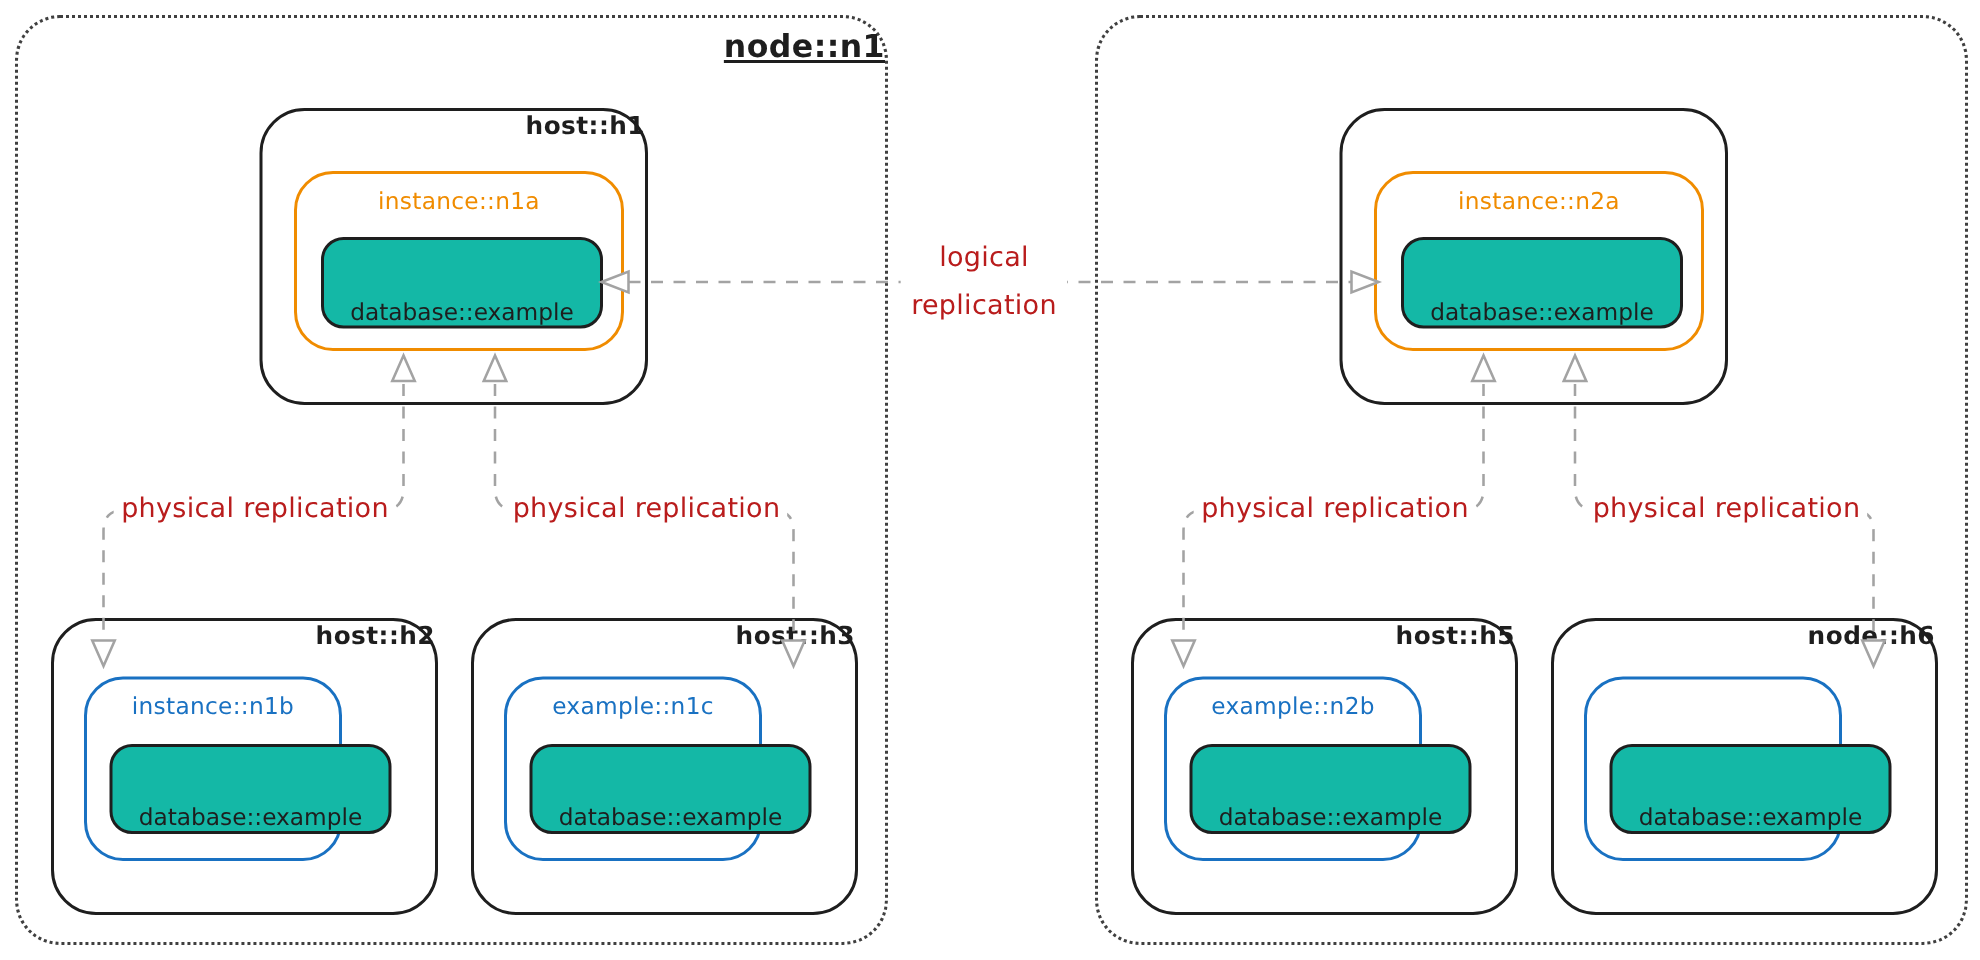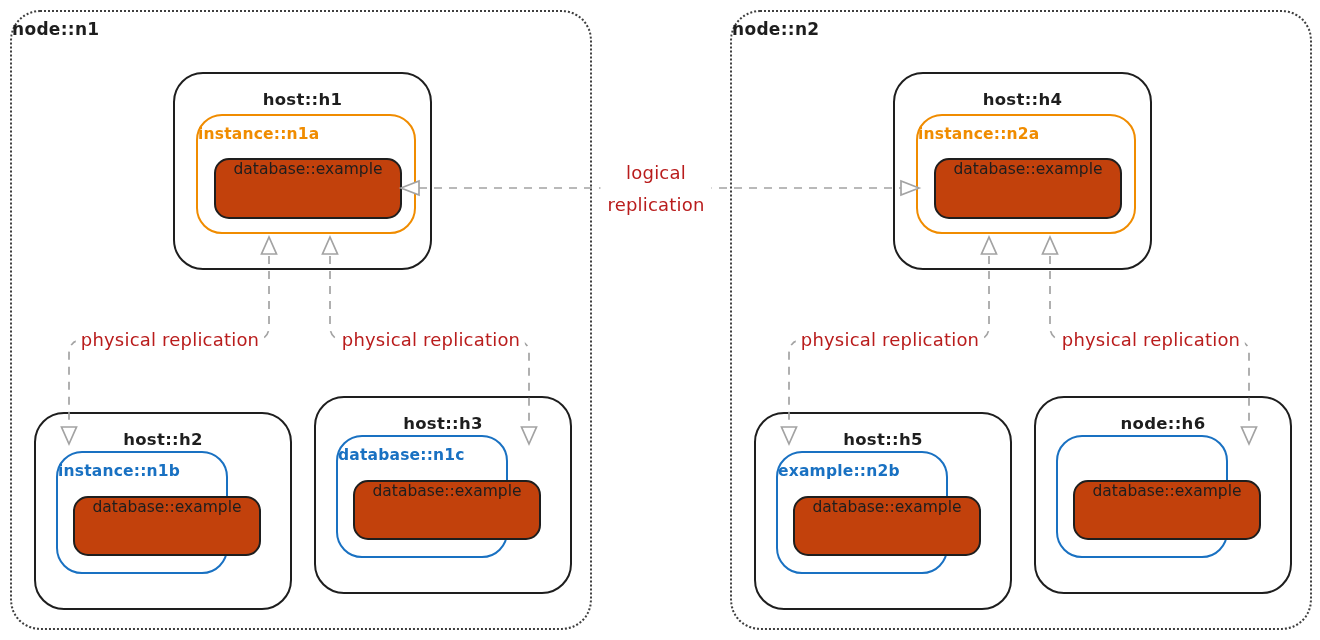--- a/index.html
+++ b/index.html
@@ -20,72 +20,74 @@
     top: 10px;
     width: 582px;
     height: 620px;
     border: 2.5px dotted #3f3f3f;
     border-radius: 30px;
     background: transparent;
   }
   .node--n1 { left: 10px; }
   .node--n2 { left: 730px; }
   .node-title {
-    text-align: left;
+    text-align: right;
     padding-top: 7px;
-    font-size: 17px;
+    font-size: 21px;
     font-weight: 700;
     letter-spacing: 0.3px;
+    text-decoration: underline;
   }
 
   
   .host {
     position: absolute;
     border: 2px solid #1e1e1e;
     border-radius: 30px;
     background: #ffffff;
   }
   .host--top { left: 161px; top: 60px; width: 259px; height: 198px; }
   .host--bl  { left: 22px;  top: 400px; width: 258px; height: 198px; }
-  .host--br  { left: 302px; top: 384px; width: 258px; height: 198px; }
+  .host--br  { left: 302px; top: 400px; width: 258px; height: 198px; }
   .host-title {
-    text-align: center;
-    padding-top: 16px;
+    text-align: right;
+    padding-top: 0;
     font-size: 16.5px;
     font-weight: 700;
     letter-spacing: 0.3px;
   }
 
   
   .instance {
     position: absolute;
     border: 2px solid;
     border-radius: 26px;
     background: #ffffff;
     left: 20px; top: 37px; width: 172px; height: 123px;
   }
   .host--top .instance { left: 21px; top: 40px; width: 220px; height: 120px; }
   .instance--orange { border-color: #f08c00; color: #f08c00; }
   .instance--blue   { border-color: #1971c2; color: #1971c2; }
   .instance-title {
+    text-align: center;
     padding-top: 9px;
     font-size: 15.5px;
-    font-weight: 700;
+    font-weight: 400;
     letter-spacing: 0.2px;
   }
 
   
   .database {
     position: absolute;
     left: 15px; top: 43px; width: 188px; height: 60px;
     border: 2px solid #1e1e1e;
     border-radius: 15px;
-    background: #c2410c;
+    background: #14b8a6;
     display: flex;
-    align-items: flex-start;
+    align-items: flex-end;
     justify-content: center;
   }
   .host--top .database { left: 16px; top: 42px; width: 188px; height: 61px; }
   .database-label {
     color: #1e1e1e;
     font-size: 15.5px;
     font-weight: 500;
     white-space: nowrap;
   }
 
@@ -147,33 +149,31 @@
         <div class="instance-title">instance::n1b</div>
         <div class="database">
           <span class="database-label">database::example</span>
         </div>
       </div>
     </div>
 
     <div class="host host--br">
       <div class="host-title">host::h3</div>
       <div class="instance instance--blue">
-        <div class="instance-title">database::n1c</div>
+        <div class="instance-title">example::n1c</div>
         <div class="database">
           <span class="database-label">database::example</span>
         </div>
       </div>
     </div>
   </div>
 
   <div class="node node--n2">
-    <div class="node-title">node::n2</div>
 
     <div class="host host--top">
-      <div class="host-title">host::h4</div>
       <div class="instance instance--orange">
         <div class="instance-title">instance::n2a</div>
         <div class="database">
           <span class="database-label">database::example</span>
         </div>
       </div>
     </div>
 
     <div class="host host--bl">
       <div class="host-title">host::h5</div>

